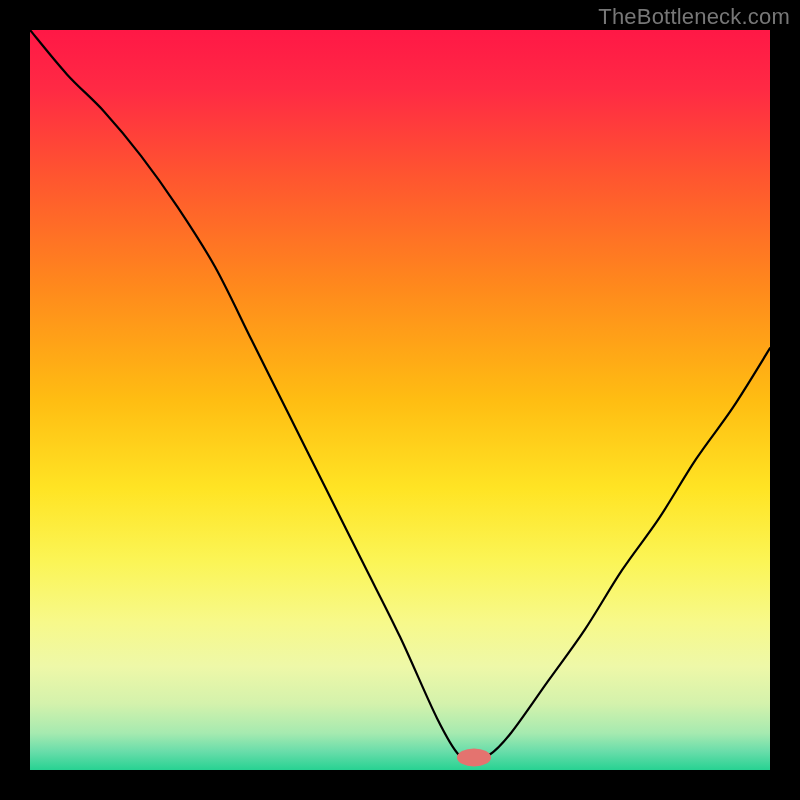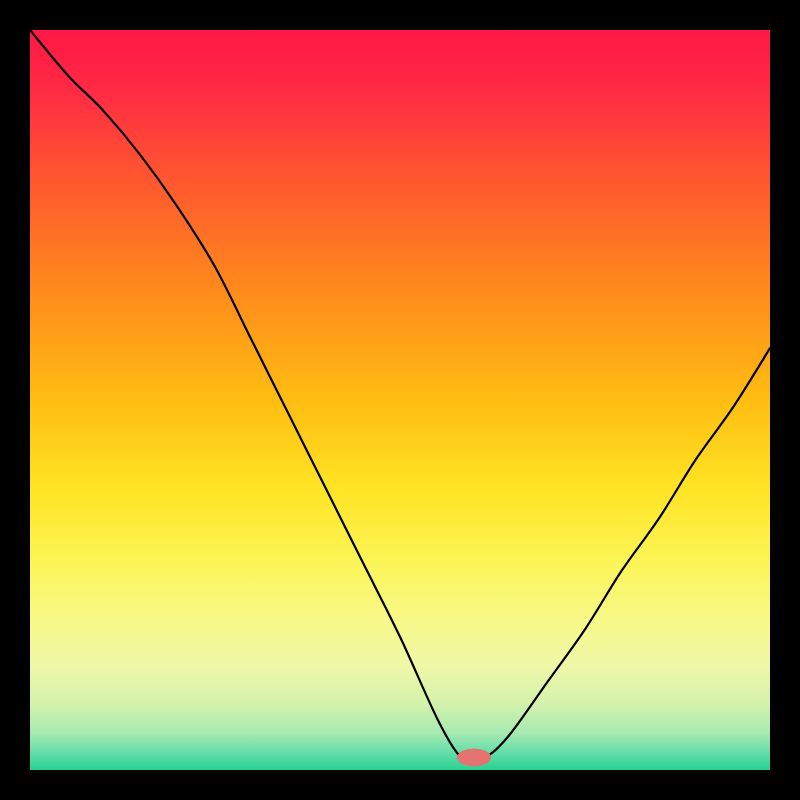--- a/index.html
+++ b/index.html
@@ -37,20 +37,21 @@
   .plot svg {
     display: block;
     width: 100%;
     height: 100%;
   }
 </style>
 </head>
 <body>
 
 <div class="frame">
+  <div class="watermark">TheBottleneck.com</div>
 
   <div class="plot">
     <svg id="chart-svg" viewBox="0 0 740 740" preserveAspectRatio="none">
       <defs>
         <linearGradient id="bg-grad" x1="0" y1="0" x2="0" y2="1">
             <stop offset="0%" stop-color="#ff1846"></stop>
             <stop offset="8%" stop-color="#ff2a44"></stop>
             <stop offset="20%" stop-color="#ff562f"></stop>
             <stop offset="35%" stop-color="#ff8a1c"></stop>
             <stop offset="50%" stop-color="#ffbd12"></stop>

